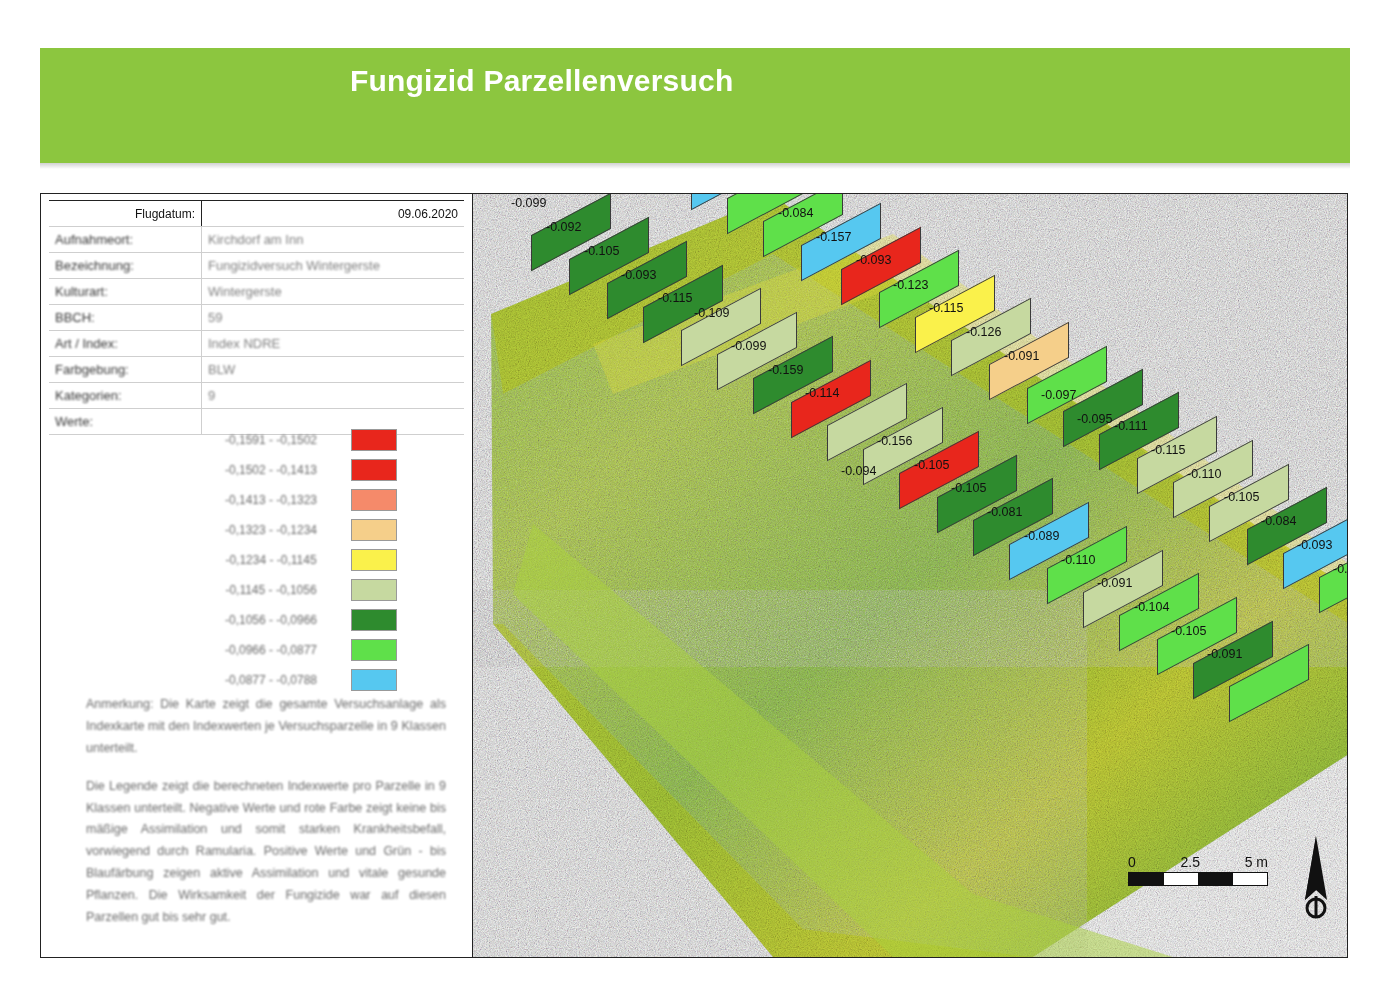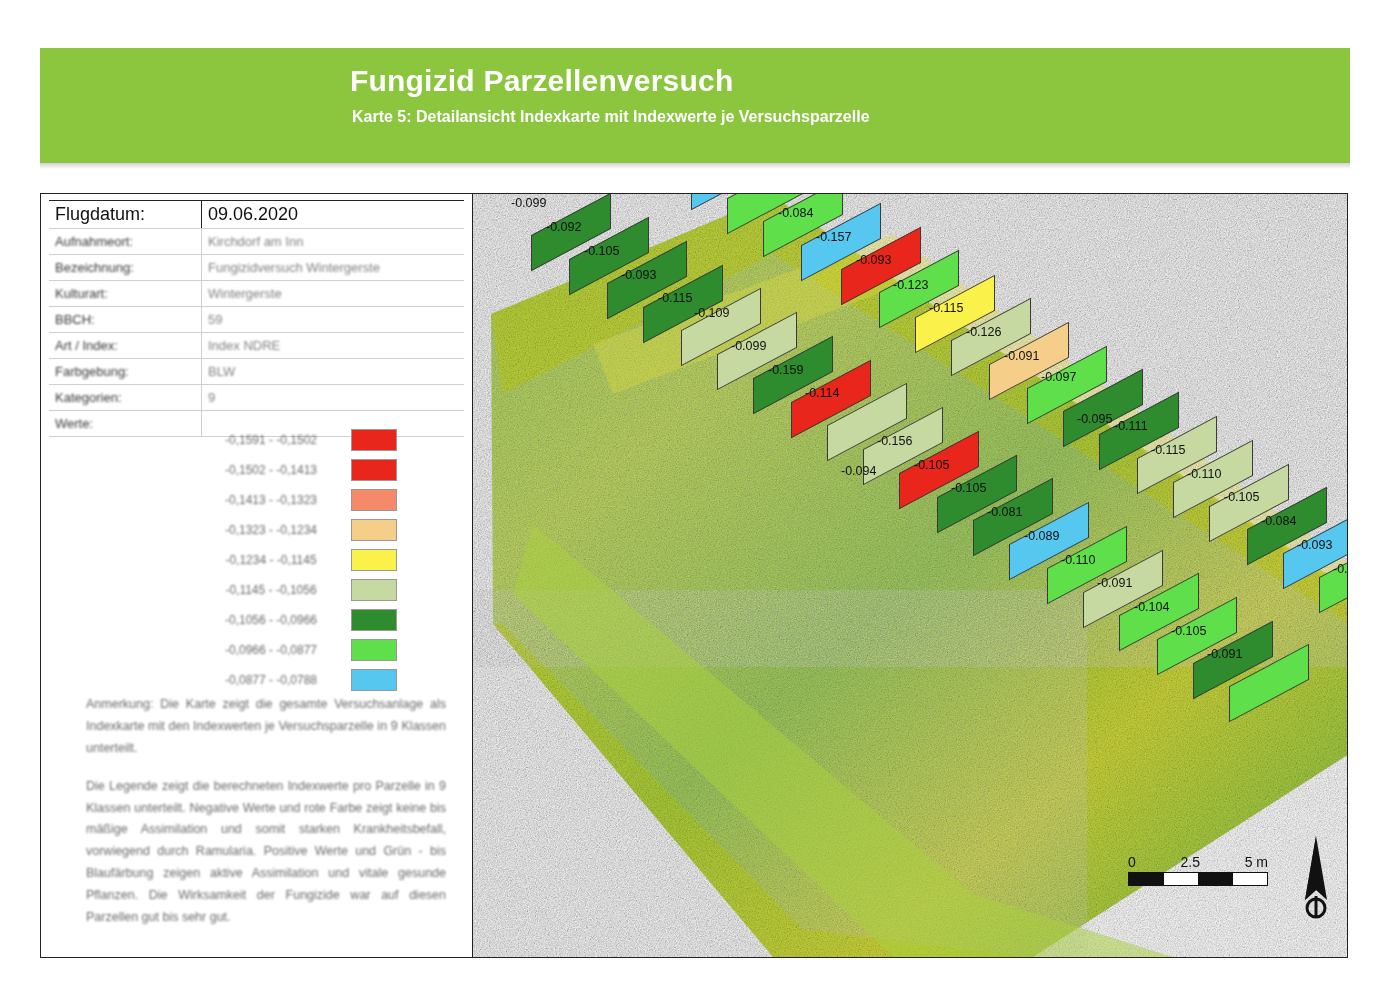--- a/index.html
+++ b/index.html
@@ -75,21 +75,21 @@
   }
   
   #info-table{
     position:absolute;left:8px;top:6px;width:415px;
     border-collapse:collapse;font-size:13px;
   }
   #info-table td{
     border-bottom:1px solid #cfcfcf;padding:3px 6px;height:19px;vertical-align:middle;
   }
   #info-table td.k{width:140px;border-right:1px solid #cfcfcf;color:#111;}
-  #info-table tr:first-child td{border-top:1px solid #222;font-size:18px;}
+  #info-table tr:first-child td{border-top:1px solid #222;font-size:12px;text-align:right;}
   #info-table tr:first-child td.k{border-right:1px solid #222;}
   .blurry{
     color:#6a6a6a;filter:blur(1.1px);opacity:.85;
   }
   .sharp{color:#111;}
 
   
   #legend{
     position:absolute;left:150px;top:235px;width:250px;
   }
@@ -147,21 +147,20 @@
   }
 </style>
 </head>
 <body>
 
 <div id="header">
   <div id="header-band"></div>
 
 
   <div id="title-main">Fungizid Parzellenversuch</div>
-  <div id="title-sub">Karte 5: Detailansicht Indexkarte mit Indexwerte je Versuchsparzelle</div>
 </div>
 <div id="header-shadow"></div>
 
 <div id="content">
 
   <div id="left-panel">
 
     <table id="info-table">
       <tbody id="info-body">
           <tr>
@@ -290,21 +289,21 @@
         <div class="plabel" style="left: 383px; top: 59px;">-0.093</div>
         <div class="parcel" style="left: 442px; top: 102px; width: 78px; height: 34px; background: rgb(250, 241, 75); transform: skewY(-28deg) rotate(0deg);"></div>
         <div class="plabel" style="left: 420px; top: 84px;">-0.123</div>
         <div class="parcel" style="left: 478px; top: 125px; width: 78px; height: 34px; background: rgb(198, 217, 160); transform: skewY(-28deg) rotate(0deg);"></div>
         <div class="plabel" style="left: 456px; top: 107px;">-0.115</div>
         <div class="parcel" style="left: 516px; top: 149px; width: 78px; height: 34px; background: rgb(245, 207, 138); transform: skewY(-28deg) rotate(0deg);"></div>
         <div class="plabel" style="left: 493px; top: 131px;">-0.126</div>
         <div class="parcel" style="left: 554px; top: 173px; width: 78px; height: 34px; background: rgb(95, 224, 74); transform: skewY(-28deg) rotate(0deg);"></div>
         <div class="plabel" style="left: 531px; top: 155px;">-0.091</div>
         <div class="parcel" style="left: 590px; top: 196px; width: 78px; height: 34px; background: rgb(46, 139, 46); transform: skewY(-28deg) rotate(0deg);"></div>
-        <div class="plabel" style="left: 568px; top: 176px;">-0.097</div>
+        <div class="plabel" style="left: 568px; top: 194px;">-0.097</div>
         <div class="parcel" style="left: 626px; top: 219px; width: 78px; height: 34px; background: rgb(46, 139, 46); transform: skewY(-28deg) rotate(0deg);"></div>
         <div class="plabel" style="left: 604px; top: 218px;">-0.095</div>
         <div class="parcel" style="left: 664px; top: 243px; width: 78px; height: 34px; background: rgb(198, 217, 160); transform: skewY(-28deg) rotate(0deg);"></div>
         <div class="plabel" style="left: 641px; top: 225px;">-0.111</div>
         <div class="parcel" style="left: 700px; top: 267px; width: 78px; height: 34px; background: rgb(198, 217, 160); transform: skewY(-28deg) rotate(0deg);"></div>
         <div class="plabel" style="left: 678px; top: 249px;">-0.115</div>
         <div class="parcel" style="left: 736px; top: 291px; width: 78px; height: 34px; background: rgb(198, 217, 160); transform: skewY(-28deg) rotate(0deg);"></div>
         <div class="plabel" style="left: 714px; top: 273px;">-0.110</div>
         <div class="parcel" style="left: 774px; top: 314px; width: 78px; height: 34px; background: rgb(46, 139, 46); transform: skewY(-28deg) rotate(0deg);"></div>
         <div class="plabel" style="left: 751px; top: 296px;">-0.105</div>

